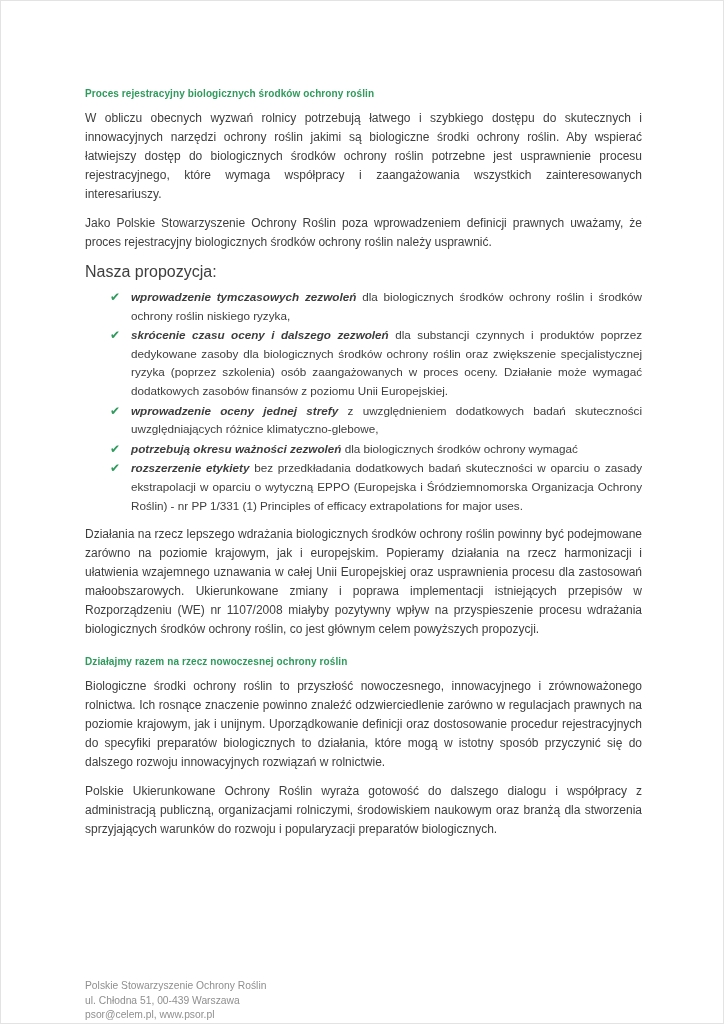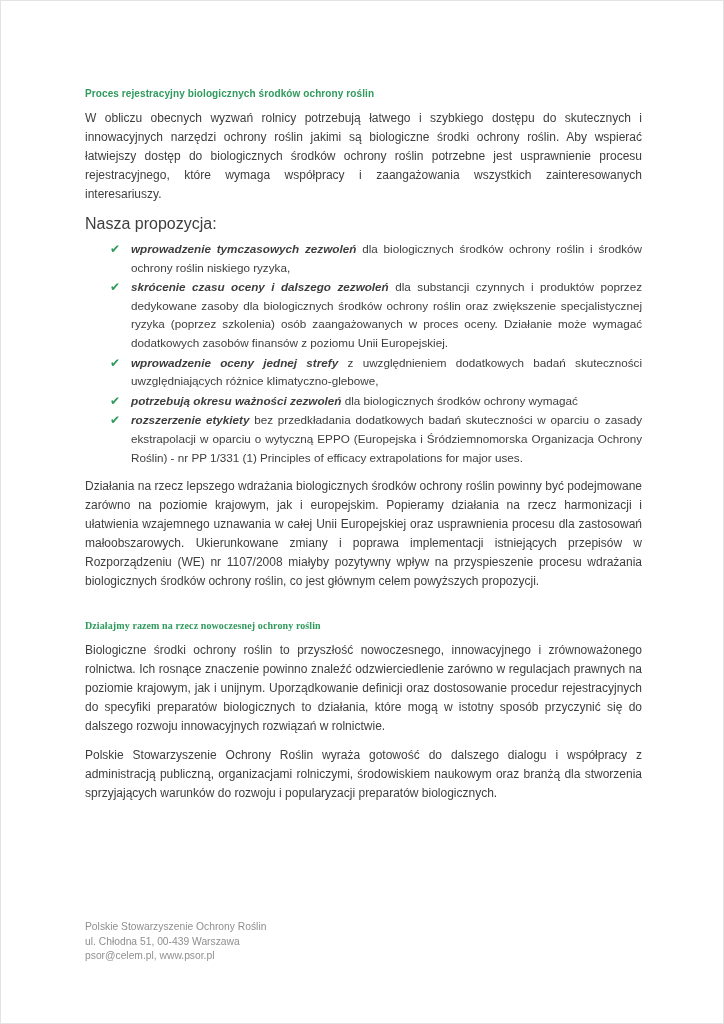--- a/index.html
+++ b/index.html
@@ -19,21 +19,21 @@
     top: 87px;
     width: 557px;
   }
   .green-heading {
     font-size: 10px;
     font-weight: bold;
     color: #2E9A5C;
     letter-spacing: 0.1px;
     margin: 0 0 10px 0;
   }
-  .green-heading.second { margin-top: 29px; font-family: Liberation Serif, serif; }
+  .green-heading.second { margin-top: 17px; }
   .body-para {
     font-size: 12px;
     line-height: 19px;
     color: #3E3E3E;
     text-align: justify;
     margin: 0 0 10px 0;
   }
   .proposal-label {
     font-size: 16px;
     line-height: 19px;
@@ -58,35 +58,36 @@
     left: -21px;
     top: 0;
     color: #2E9A5C;
     font-size: 12px;
     font-weight: bold;
   }
   ul.checklist li .b { font-weight: bold; font-style: italic; }
   .footer {
     position: absolute;
     left: 84px;
-    top: 919px;
+    top: 978px;
     font-size: 10.3px;
     line-height: 14.5px;
     color: #8F8F8F;
   }
 </style>
 </head>
 <body>
 
 <div class="page-content">
 
   <h1 class="green-heading">Proces rejestracyjny biologicznych środków ochrony roślin</h1>
 
   <p class="body-para">W obliczu obecnych wyzwań rolnicy potrzebują łatwego i szybkiego dostępu do skutecznych i innowacyjnych narzędzi ochrony roślin jakimi są biologiczne środki ochrony roślin. Aby wspierać łatwiejszy dostęp do biologicznych środków ochrony roślin potrzebne jest usprawnienie procesu rejestracyjnego, które wymaga współpracy i zaangażowania wszystkich zainteresowanych interesariuszy.</p>
 
+  <p class="body-para">Jako Polskie Stowarzyszenie Ochrony Roślin poza wprowadzeniem definicji prawnych uważamy, że proces rejestracyjny biologicznych środków ochrony roślin należy usprawnić.</p>
 
   <p class="proposal-label">Nasza propozycja:</p>
 
   <ul class="checklist">
     <li>
       <span class="check">✔</span>
       <span class="b">wprowadzenie tymczasowych zezwoleń</span><span> dla biologicznych środków ochrony roślin i środków ochrony roślin niskiego ryzyka,</span>
     </li>
     <li>
       <span class="check">✔</span>
@@ -105,21 +106,21 @@
       <span class="b">rozszerzenie etykiety</span><span> bez przedkładania dodatkowych badań skuteczności w oparciu o zasady ekstrapolacji w oparciu o wytyczną EPPO (Europejska i Śródziemnomorska Organizacja Ochrony Roślin) - nr PP 1/331 (1) Principles of efficacy extrapolations for major uses.</span>
     </li>
   </ul>
 
   <p class="body-para">Działania na rzecz lepszego wdrażania biologicznych środków ochrony roślin powinny być podejmowane zarówno na poziomie krajowym, jak i europejskim. Popieramy działania na rzecz harmonizacji i ułatwienia wzajemnego uznawania w całej Unii Europejskiej oraz usprawnienia procesu dla zastosowań małoobszarowych. Ukierunkowane zmiany i poprawa implementacji istniejących przepisów w Rozporządzeniu (WE) nr 1107/2008 miałyby pozytywny wpływ na przyspieszenie procesu wdrażania biologicznych środków ochrony roślin, co jest głównym celem powyższych propozycji.</p>
 
   <h1 class="green-heading second">Działajmy razem na rzecz nowoczesnej ochrony roślin</h1>
 
   <p class="body-para">Biologiczne środki ochrony roślin to przyszłość nowoczesnego, innowacyjnego i zrównoważonego rolnictwa. Ich rosnące znaczenie powinno znaleźć odzwierciedlenie zarówno w regulacjach prawnych na poziomie krajowym, jak i unijnym. Uporządkowanie definicji oraz dostosowanie procedur rejestracyjnych do specyfiki preparatów biologicznych to działania, które mogą w istotny sposób przyczynić się do dalszego rozwoju innowacyjnych rozwiązań w rolnictwie.</p>
 
-  <p class="body-para">Polskie Stowarzyszenie Ochrony Roślin wyraża gotowość do dalszego dialogu i współpracy z administracją publiczną, organizacjami rolniczymi, środowiskiem naukowym oraz branżą dla stworzenia sprzyjających warunków do rozwoju i popularyzacji preparatów biologicznych.</p>
+  <p class="body-para">Polskie Ukierunkowane Ochrony Roślin wyraża gotowość do dalszego dialogu i współpracy z administracją publiczną, organizacjami rolniczymi, środowiskiem naukowym oraz branżą dla stworzenia sprzyjających warunków do rozwoju i popularyzacji preparatów biologicznych.</p>
 
 </div>
 
 <div class="footer">
   <div>Polskie Stowarzyszenie Ochrony Roślin</div>
   <div>ul. Chłodna 51, 00-439 Warszawa</div>
   <div>psor@celem.pl, www.psor.pl</div>
 </div>
 
 </body></html>

